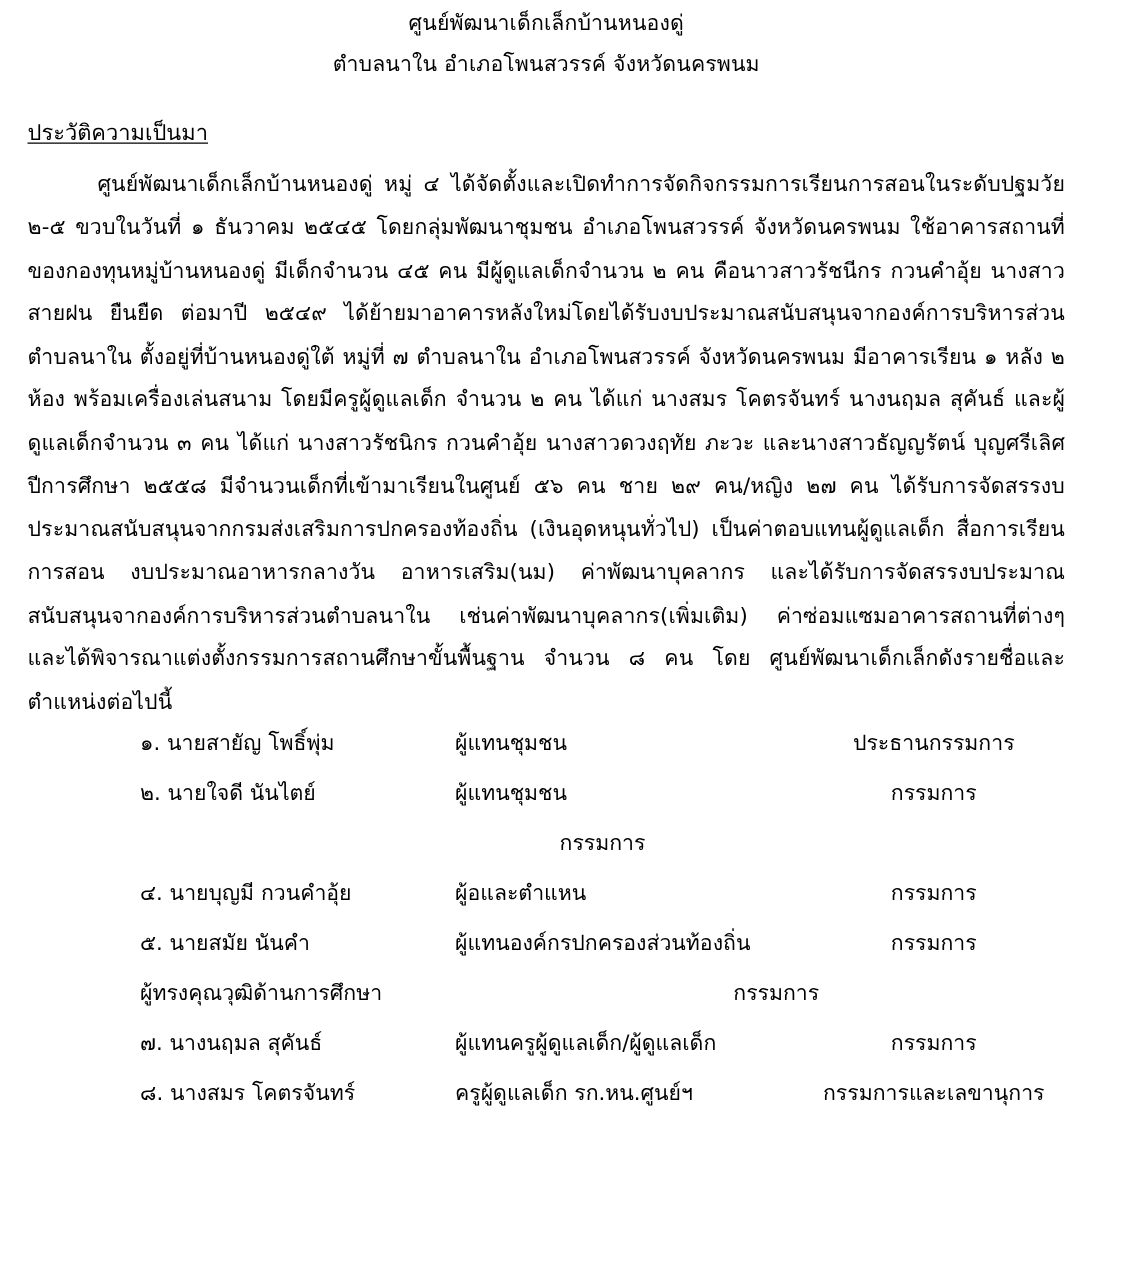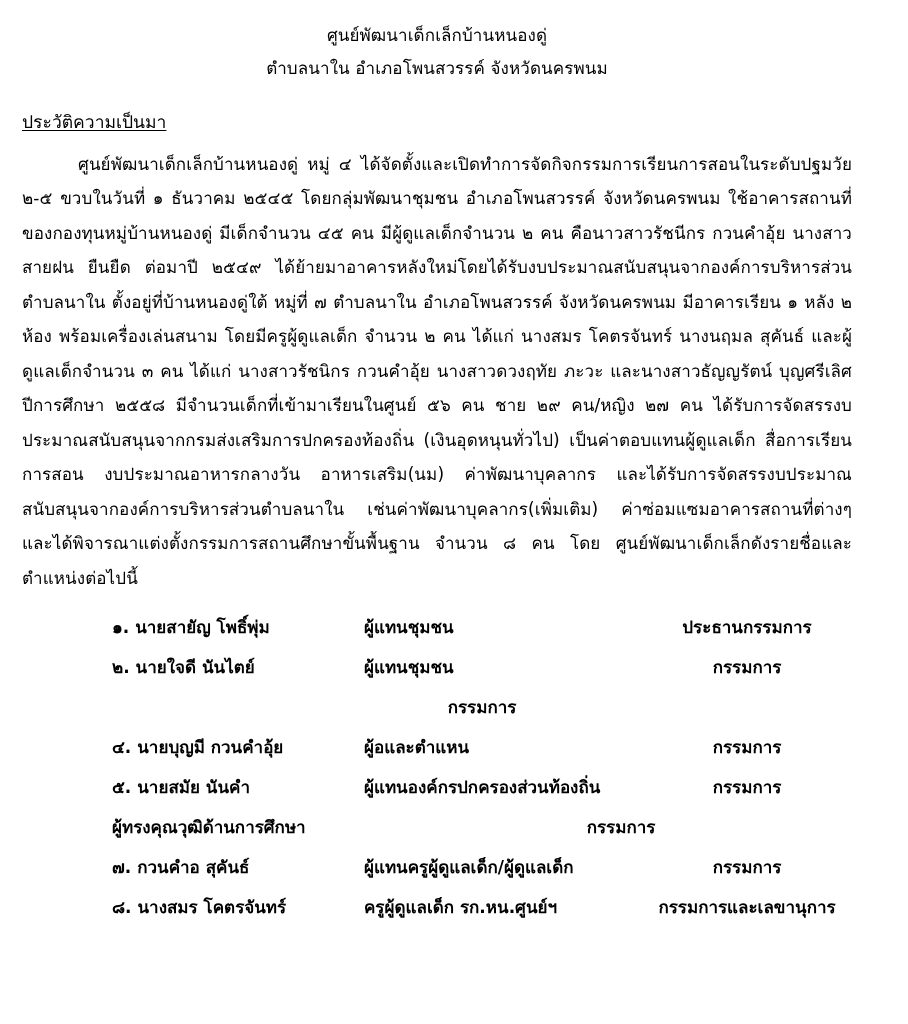--- a/index.html
+++ b/index.html
@@ -11,21 +11,21 @@
     width: 908px;
     height: 1024px;
     font-family: "DejaVu Sans", "Liberation Sans", sans-serif;
     color: #000000;
     overflow: hidden;
   }
   .page {
     width: 888px;
     height: 1024px;
     box-sizing: border-box;
-    padding: 20px 36px 0 22px;
+    padding: 4px 36px 0 22px;
     position: relative;
   }
   .title-block {
     text-align: center;
     margin-top: 2px;
   }
   .title-line {
     font-size: 17px;
     line-height: 1.55;
     letter-spacing: 0.1px;
@@ -44,23 +44,22 @@
     margin-top: 11px;
     font-size: 17px;
     line-height: 2.03;
     text-align: justify;
     text-justify: inter-word;
     text-indent: 56px;
     letter-spacing: 0.1px;
     word-spacing: 0.4px;
   }
   .committee {
-    margin-top: 24px;
+    margin-top: 8px;
     margin-left: 90px;
-    font-weight: bold;
   }
   .committee-row {
     display: flex;
     align-items: baseline;
     font-size: 17px;
     line-height: 1.0;
     height: 40px;
   }
   .col-name {
     width: 252px;
@@ -141,21 +140,21 @@
     </div>
 
     <div class="committee-row">
       <span class="col-role">ผู้ทรงคุณวุฒิด้านการศึกษา</span>
       <span class="col-position">กรรมการ</span>
     </div>
 
     <div class="committee-row">
       <span class="col-name">
         <span class="num">๗.</span>
-        <span>กวนคำอ  สุคันธ์</span>
+        <span>นางนฤมล  สุคันธ์</span>
       </span>
       <span class="col-role">ผู้แทนครูผู้ดูแลเด็ก/ผู้ดูแลเด็ก</span>
       <span class="col-position">กรรมการ</span>
     </div>
 
     <div class="committee-row">
       <span class="col-name">
         <span class="num">๘.</span>
         <span>นางสมร  โคตรจันทร์</span>
       </span>

